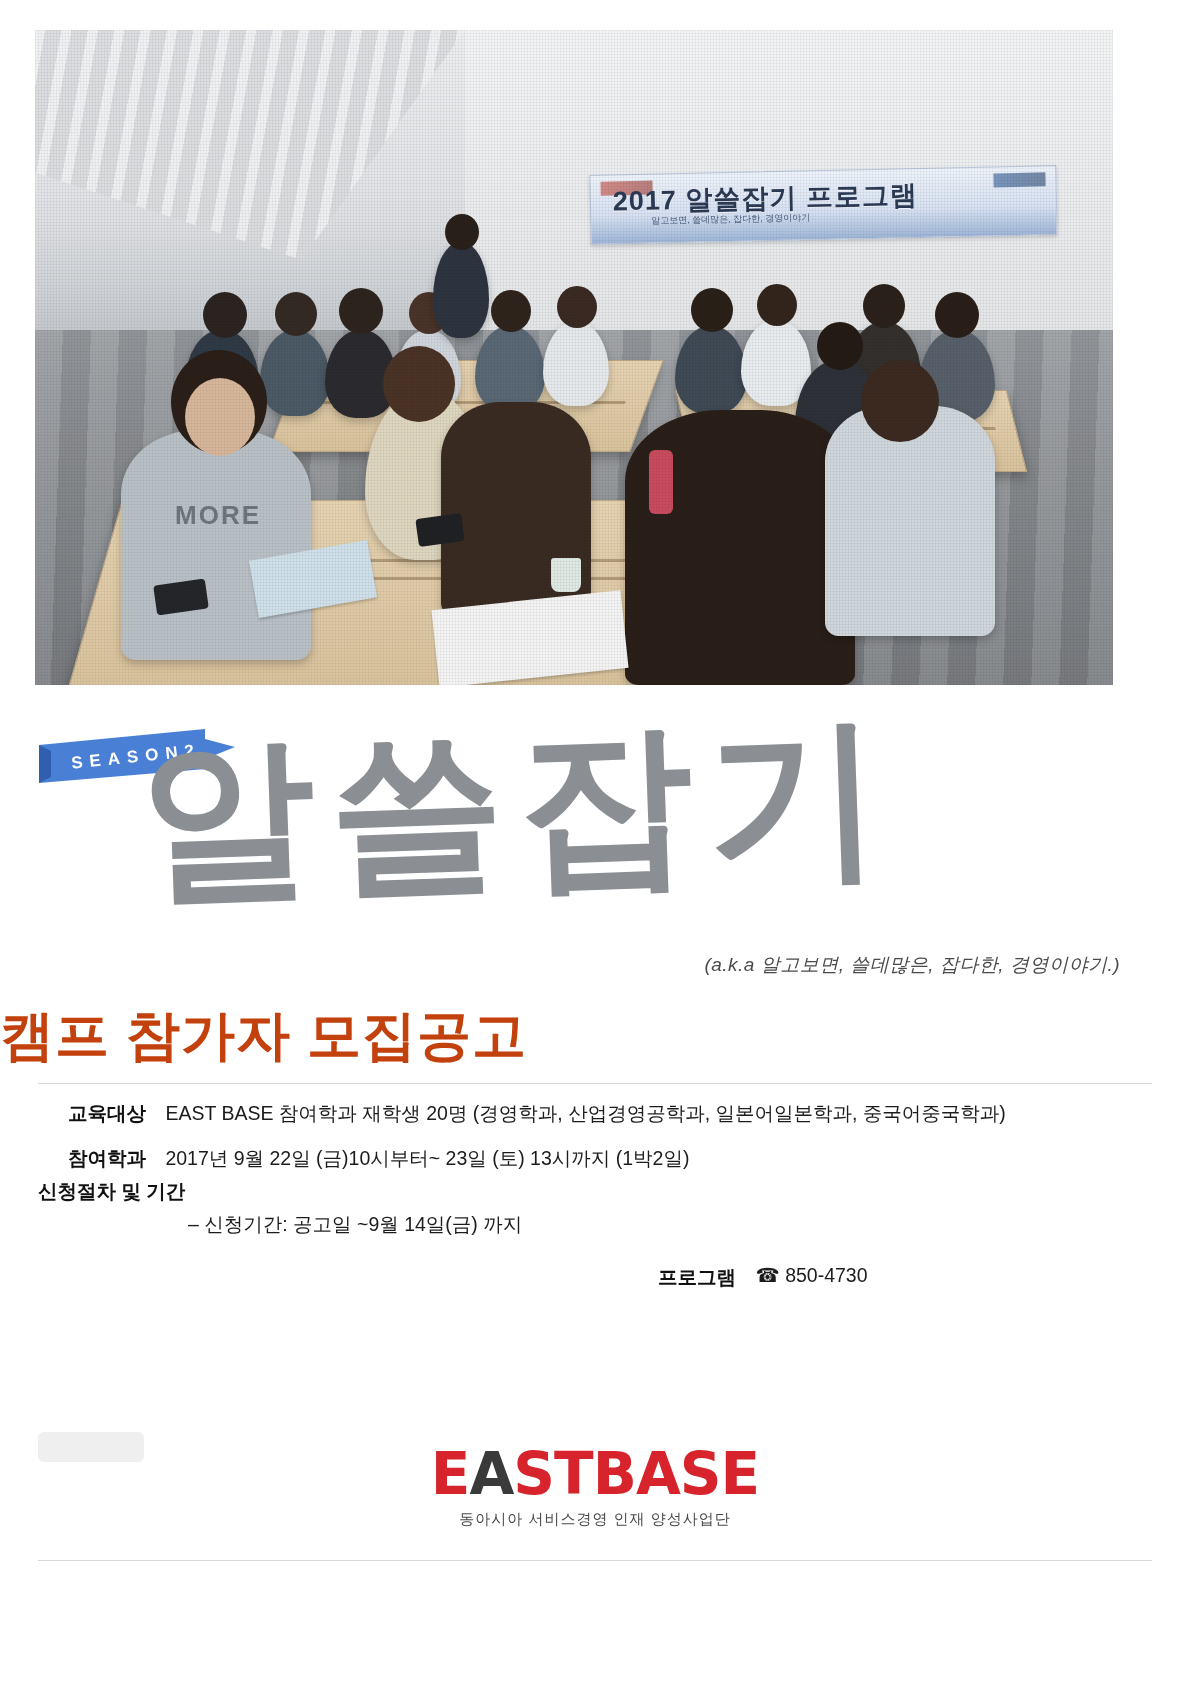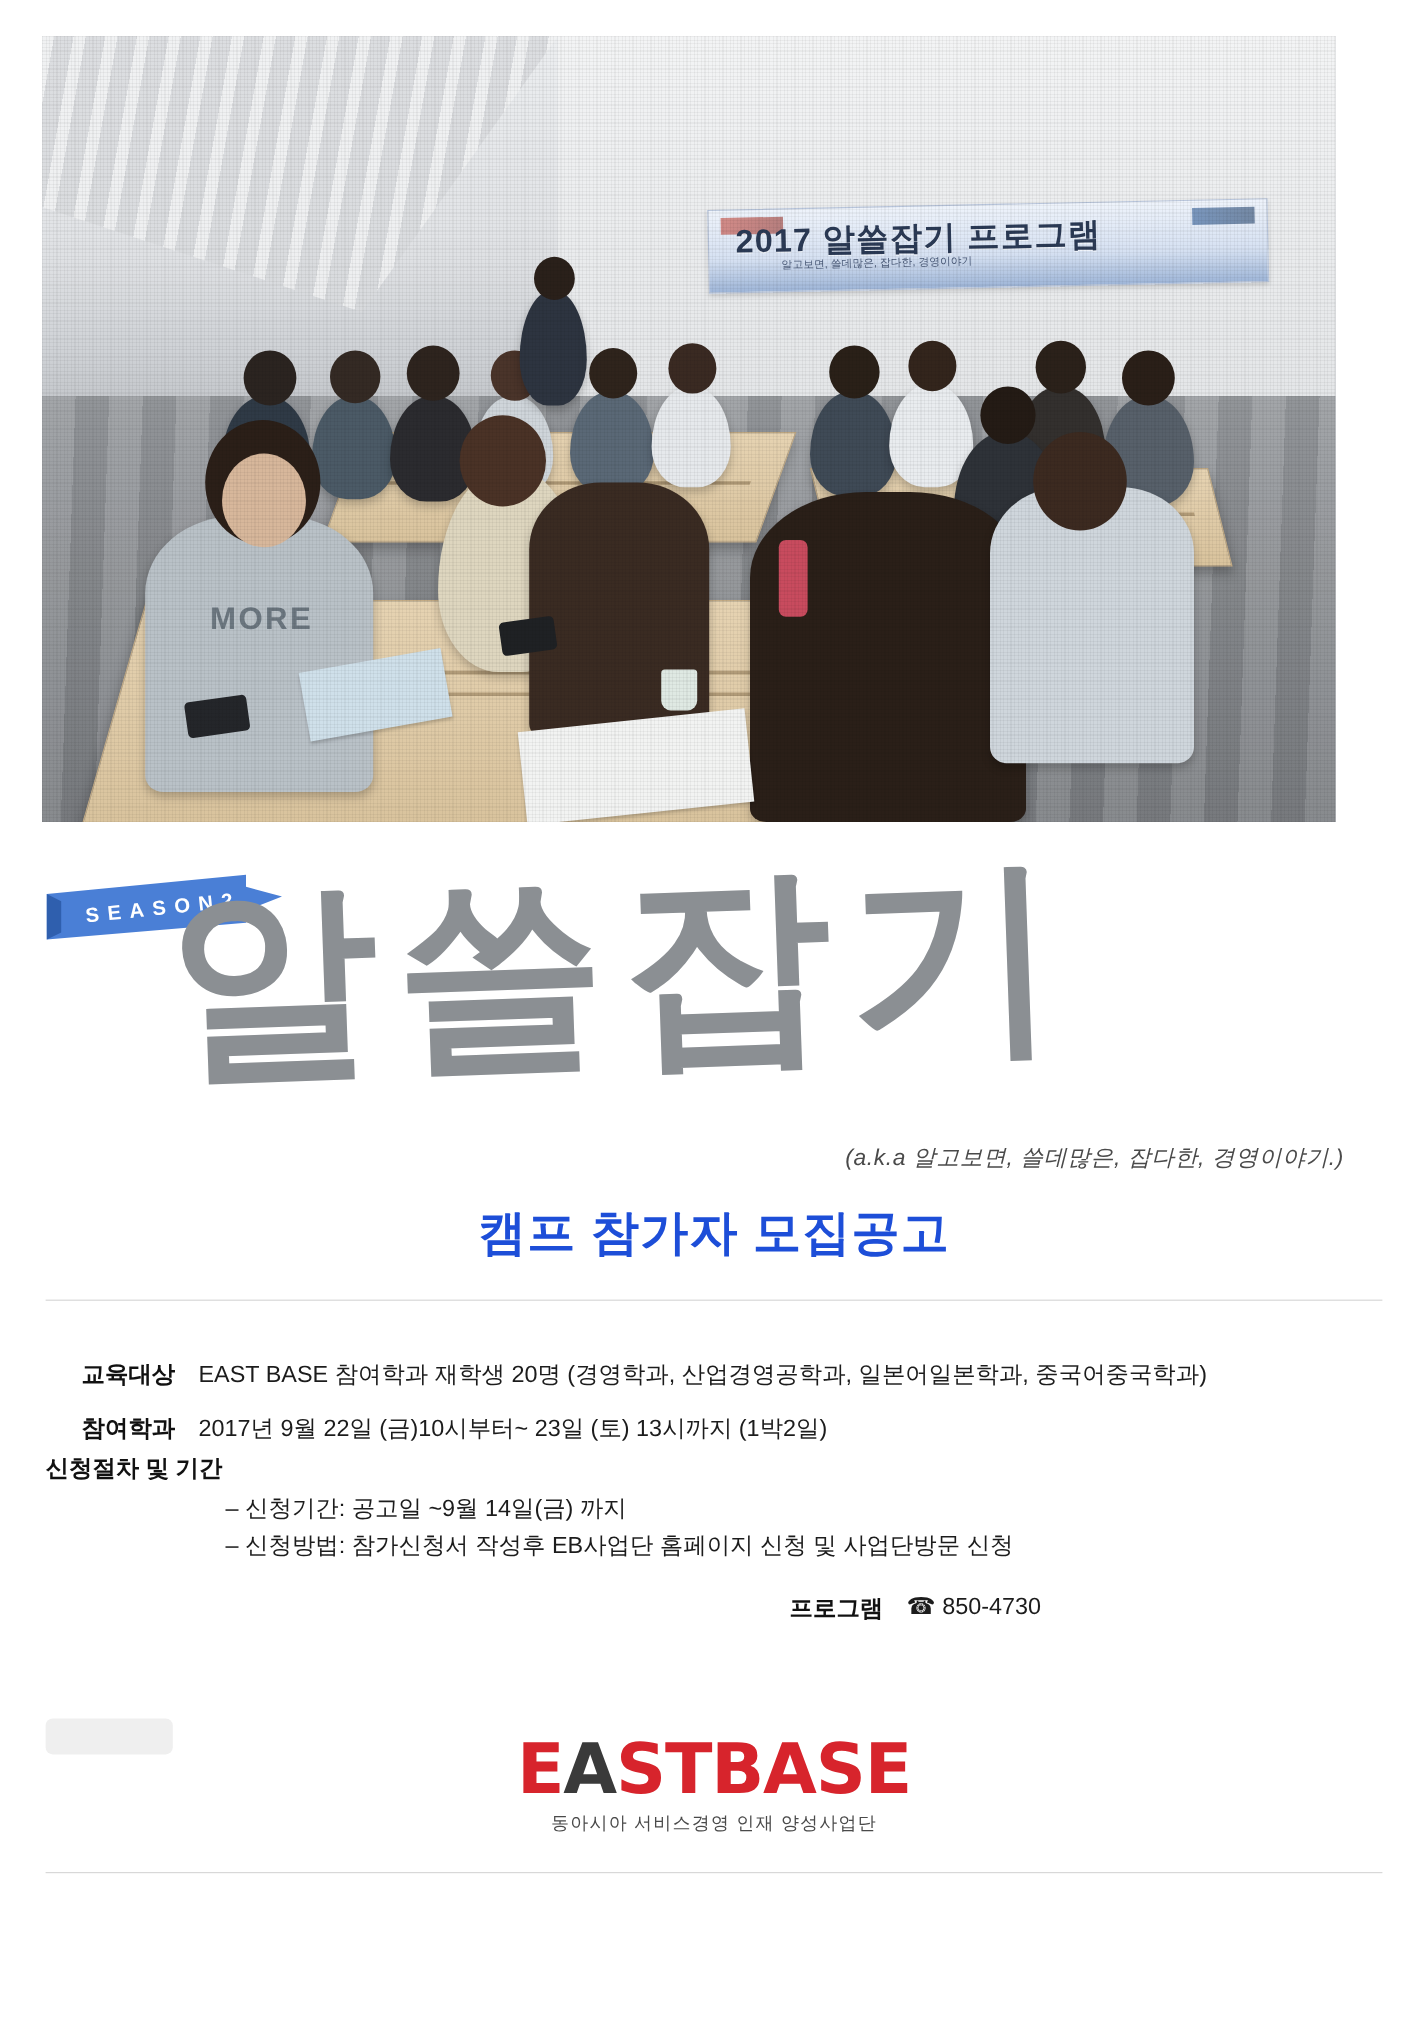--- a/index.html
+++ b/index.html
@@ -134,38 +134,38 @@
     transform: rotate(-2deg);
     white-space: nowrap;
   }
   .aka {
     position: absolute; right: 70px; top: 952px;
     font-size: 19px; color: #4a4a4a; font-style: italic;
     letter-spacing: .5px;
   }
   .subtitle {
     position: absolute; left: 0; right: 0; top: 1000px;
-    text-align: center;
-    font-size: 40px; font-weight: 700; color: #1d4ed8;
+    text-align: left;
+    font-size: 54px; font-weight: 700; color: #c2410c;
     letter-spacing: 1px;
   }
 
   .rule {
     position: absolute; left: 38px; right: 38px; height: 1px; background: #d8d8d8;
   }
   .rule.r1 { top: 1083px; }
   .rule.r2 { top: 1560px; }
 
   
   .info {
     position: absolute; left: 38px; top: 1100px; width: 1115px;
     font-size: 19.5px;
     color: #1c1c1c;
   }
-  .row { position: relative; margin-bottom: 6px; margin-top: 32px; }
+  .row { position: relative; margin-bottom: 6px; }
   .lbl {
     display: inline-block; width: 108px; text-align: right;
     font-weight: 700; color: #111; vertical-align: top;
   }
   .val { display: inline-block; margin-left: 14px; vertical-align: top; }
   .val .l2 { display: block; margin-top: 5px; }
   .two-col { position: relative; height: 66px; }
   .two-col .left { position: absolute; left: 0; top: 0; }
   .two-col .right { position: absolute; left: 600px; top: 0; }
   .two-col .right .lbl { width: 98px; }
@@ -310,21 +310,20 @@
   <div class="row" style="margin-top:18px;">
     <span class="lbl">참여학과</span>
     <span class="val">2017년 9월 22일 (금)10시부터~ 23일 (토) 13시까지 (1박2일)</span>
   </div>
 
 
   <div class="row procrow" style="margin-top:4px;">
     <span class="lbl">신청절차 및 기간</span>
     <div class="sub-lines">
       <div>– 신청기간: 공고일 ~9월 14일(금) 까지</div>
-      <div>– 신청방법: 참가신청서 작성후 EB사업단 홈페이지 신청 및 사업단방문 신청</div>
     </div>
   </div>
 
   <div class="two-col" style="margin-top:26px;height:40px;">
     <div class="right">
       <span class="lbl">프로그램</span>
       <span class="val"><span>☎</span> <span>850-4730</span></span>
     </div>
   </div>
 

